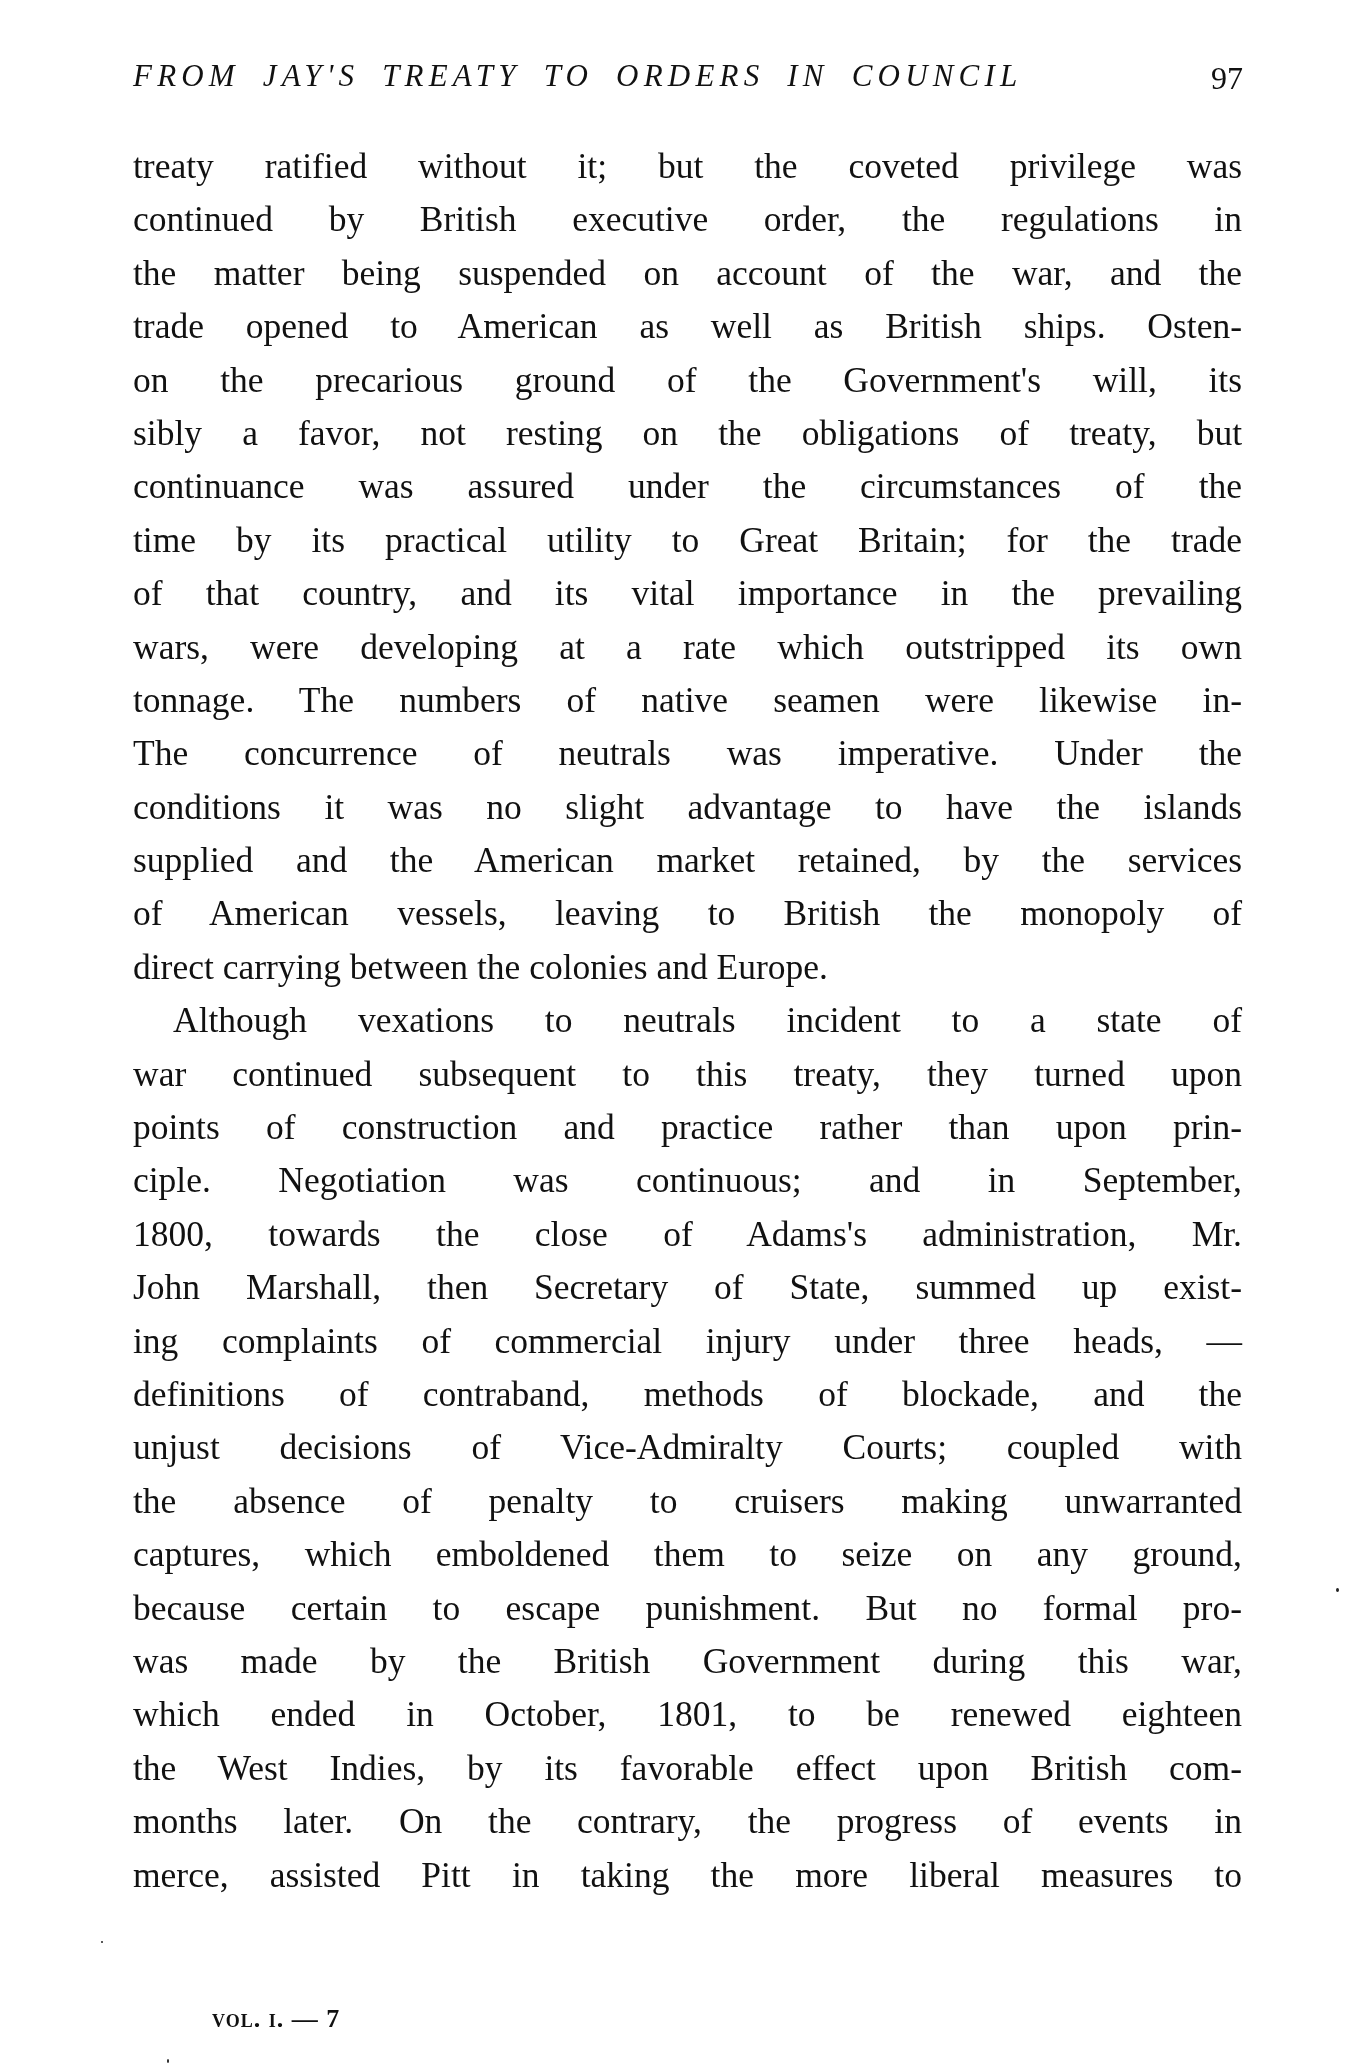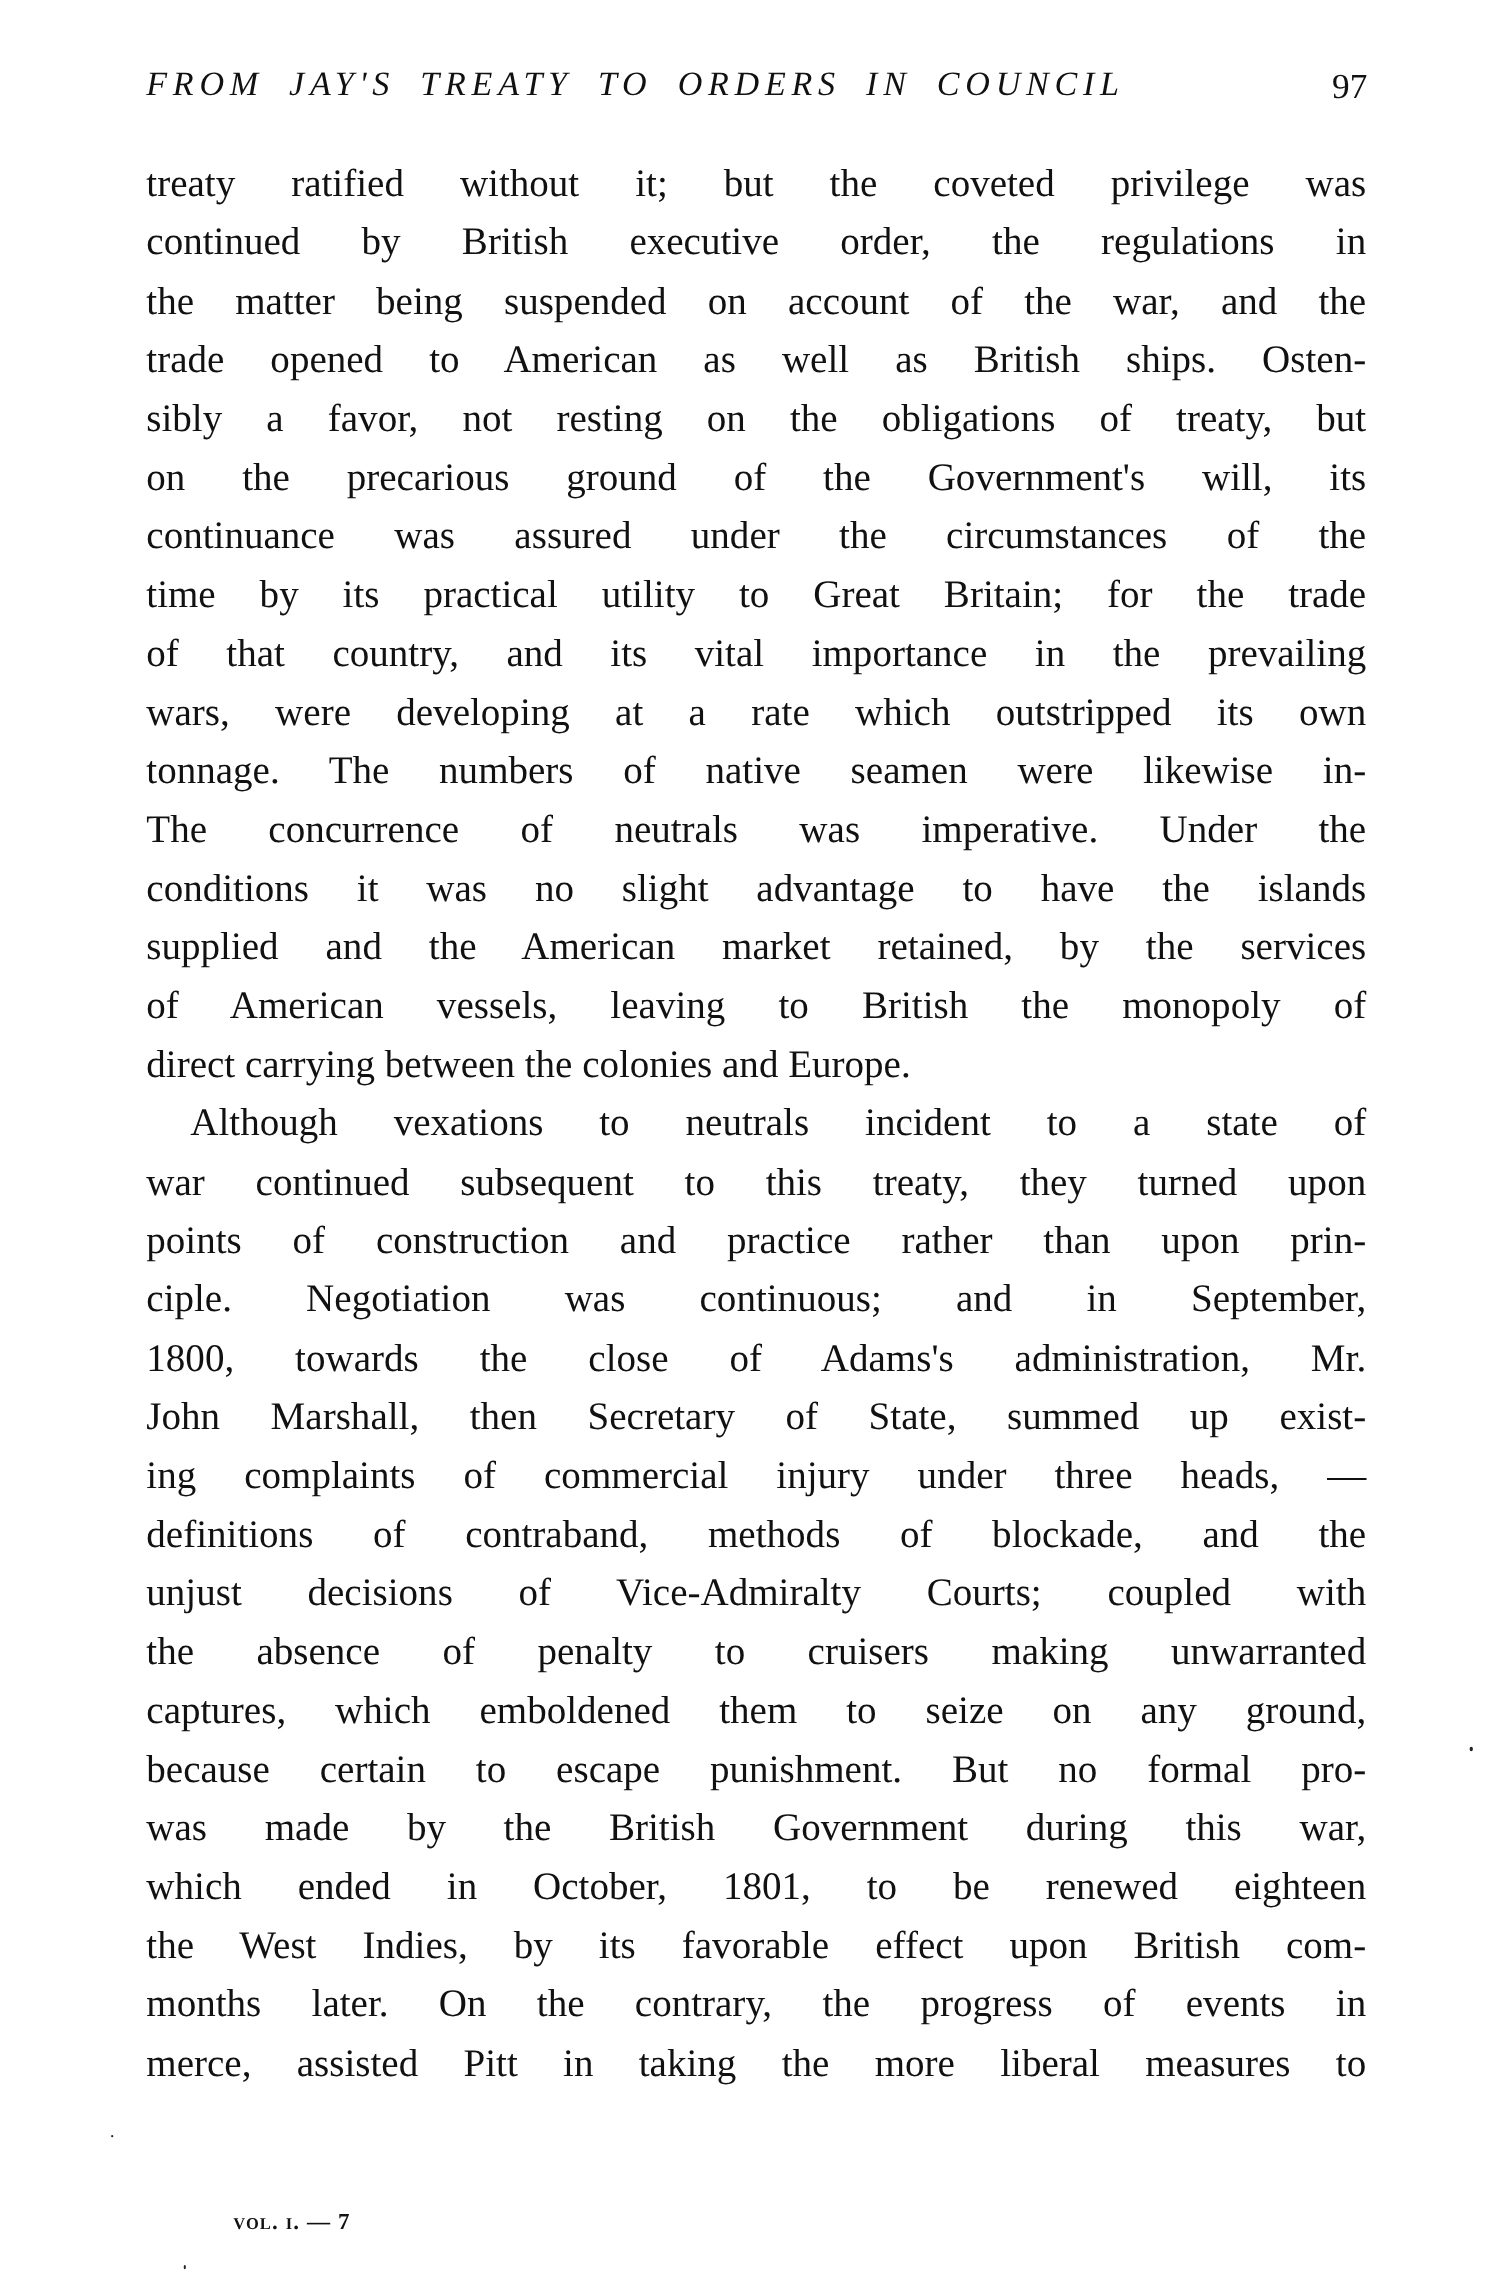--- a/index.html
+++ b/index.html
@@ -71,21 +71,21 @@
   }
   .line.indent {
     padding-left: 40px;
   }
   .signature {
     position: absolute;
     left: 212px;
     top: 2005px;
     font-family: "Liberation Serif", "DejaVu Serif", serif;
     font-weight: bold;
-    font-size: 21px;
+    font-size: 26px;
     font-variant: small-caps;
     letter-spacing: 1px;
     line-height: 28px;
     white-space: nowrap;
   }
   .speck {
     position: absolute;
     background: #222;
     border-radius: 50%;
   }
@@ -102,22 +102,22 @@
     <span class="running-title">FROM JAY'S TREATY TO ORDERS IN COUNCIL</span>
     <span class="page-number">97</span>
   </div>
 
   <div class="body-text" id="body-text">
       <div>
         <span class="line" style="white-space: normal;">treaty ratified without it; but the coveted privilege was</span>
         <span class="line" style="white-space: normal;">continued by British executive order, the regulations in</span>
         <span class="line" style="white-space: normal;">the matter being suspended on account of the war, and the</span>
         <span class="line" style="white-space: normal;">trade opened to American as well as British ships.  Osten-</span>
+        <span class="line" style="white-space: normal;">on the precarious ground of the Government's will, its</span>
         <span class="line" style="white-space: normal;">sibly a favor, not resting on the obligations of treaty, but</span>
-        <span class="line" style="white-space: normal;">on the precarious ground of the Government's will, its</span>
         <span class="line" style="white-space: normal;">continuance was assured under the circumstances of the</span>
         <span class="line" style="white-space: normal;">time by its practical utility to Great Britain; for the trade</span>
         <span class="line" style="white-space: normal;">of that country, and its vital importance in the prevailing</span>
         <span class="line" style="white-space: normal;">wars, were developing at a rate which outstripped its own</span>
         <span class="line" style="white-space: normal;">tonnage.  The numbers of native seamen were likewise in-</span>
         <span class="line" style="white-space: normal;">The concurrence of neutrals was imperative.  Under the</span>
         <span class="line" style="white-space: normal;">conditions it was no slight advantage to have the islands</span>
         <span class="line" style="white-space: normal;">supplied and the American market retained, by the services</span>
         <span class="line" style="white-space: normal;">of American vessels, leaving to British the monopoly of</span>
         <span class="line last" style="white-space: normal;">direct carrying between the colonies and Europe.</span>

